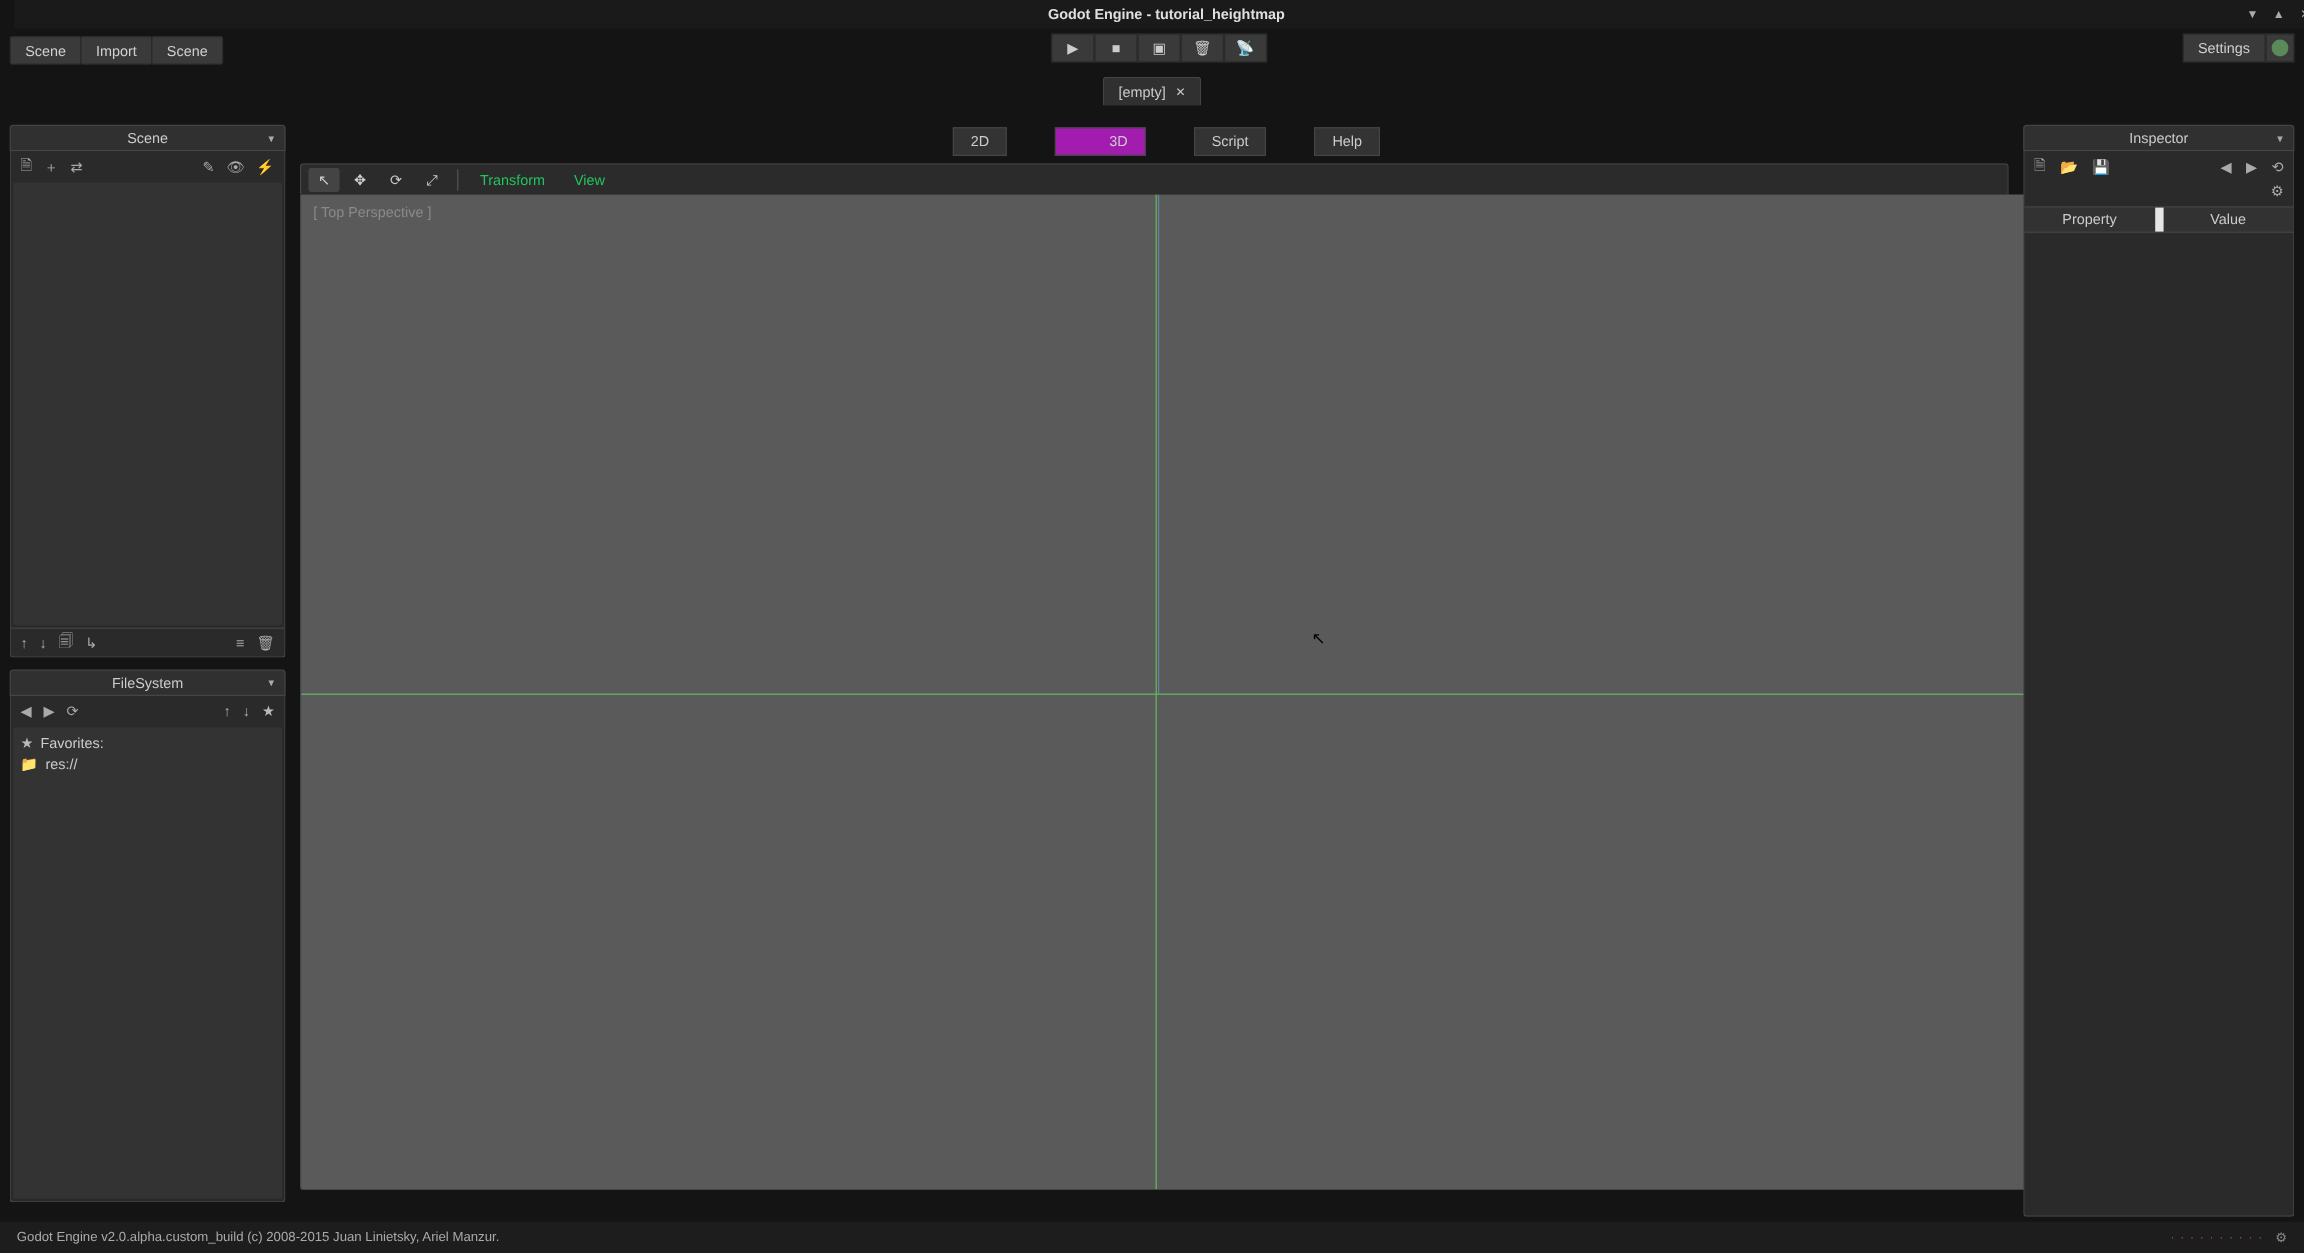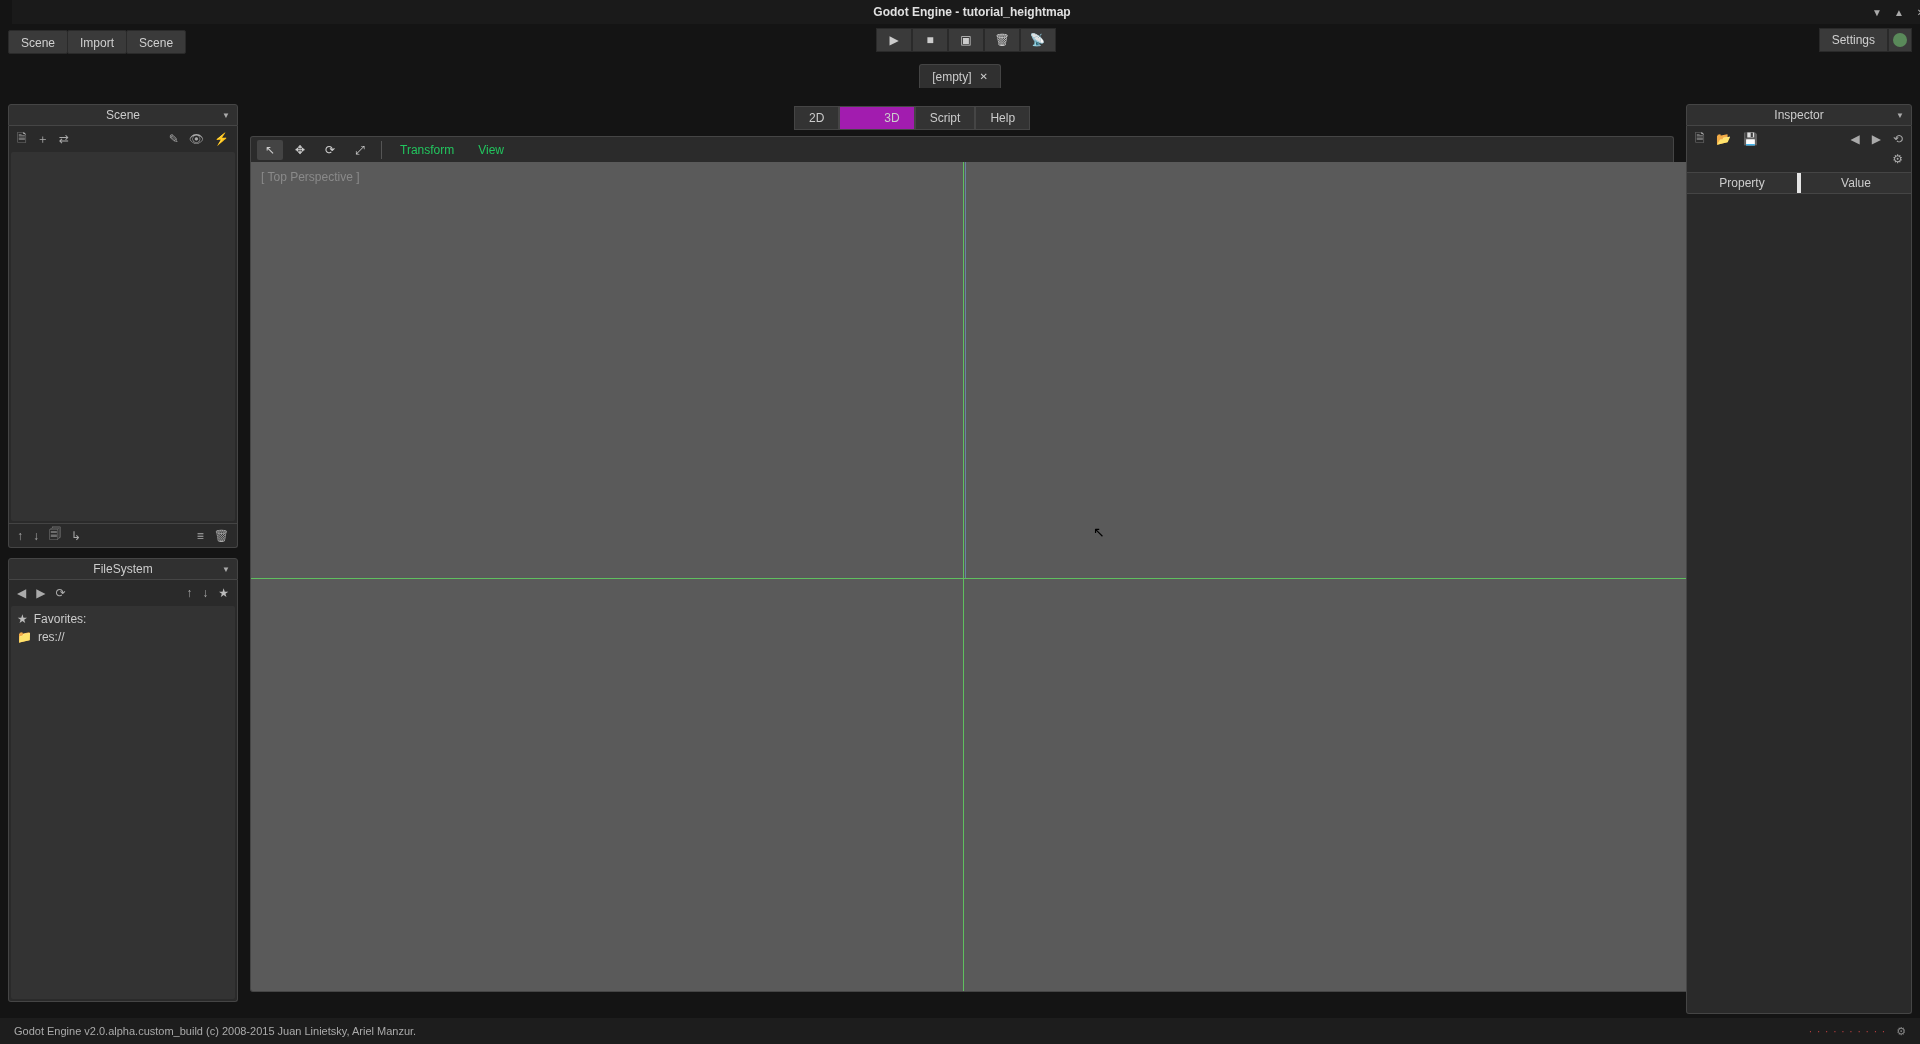--- a/index.html
+++ b/index.html
@@ -41,21 +41,21 @@
 
 .fs-block { margin-top:10px; }
 .fs-panel { width:100%; height:422px; border:1px solid #454545; border-top:none; background:#2a2a2a; display:flex; flex-direction:column; border-radius:0 0 3px 3px; }
 .fs-tools { height:26px; display:flex; align-items:center; gap:10px; padding:0 8px; color:#aaa; }
 .fs-tree { flex:1; background:#333; margin:0 2px 2px 2px; border-radius:2px; padding:6px; display:flex; flex-direction:column; gap:4px; }
 .fs-item { display:flex; align-items:center; gap:6px; color:#ccc; }
 .star { color:#bbb; }
 
 
 .center-toolbar { position:absolute; left:250px; top:104px; width:1424px; height:28px; display:flex; align-items:center; }
-.view-tabs { display:flex; margin-left:544px; }
+.view-tabs { display:flex; margin-left:544px;gap:40px; }
 .view-tabs .vtab { height:24px; padding:0 14px; background:#333; border:1px solid #454545; display:flex; align-items:center; color:#ccc; }
 .view-tabs .vtab.active { background:#a21caf;padding-left:44px; }
 
 .viewport-toolbar { position:absolute; left:250px; top:136px; width:1424px; height:26px; background:#2b2b2b; border:1px solid #454545; border-bottom:none; display:flex; align-items:center; padding:0 6px; gap:4px; border-radius:3px 3px 0 0; }
 .vt-btn { width:26px; height:20px; display:flex; align-items:center; justify-content:center; color:#ccc; border-radius:2px; }
 .vt-btn.active { background:#444; }
 .vt-sep { width:1px; height:18px; background:#555; margin:0 4px; }
 .vt-label { padding:0 10px; color:#22c55e; }
 
 .viewport { position:absolute; left:250px; top:162px; width:1594px; height:830px; background:#5a5a5a; border:1px solid #454545; border-top:none; border-radius:0 0 3px 3px; overflow:hidden; }
@@ -66,21 +66,21 @@
 .cursor { position:absolute; left:842px; top:362px; font-size:14px; color:#000; }
 
 
 .right-col { position:absolute; right:8px; top:104px; width:226px; }
 .insp-panel { width:100%; height:888px; border:1px solid #454545; border-top:none; background:#2a2a2a; border-radius:0 0 3px 3px; display:flex; flex-direction:column; }
 .insp-tools { height:26px; display:flex; align-items:center; gap:12px; padding:0 8px; color:#aaa; }
 .insp-tools .spacer { flex:1; }
 .insp-sub { height:20px; display:flex; justify-content:flex-end; padding:0 8px; color:#aaa; }
 .insp-cols { height:22px; display:flex; border-top:1px solid #454545; border-bottom:1px solid #454545; background:#323232; }
 .insp-cols div { flex:1; display:flex; align-items:center; justify-content:center; color:#ccc; }
-.insp-cols div + div { border-left:4px solid #e5e5e5; }
+.insp-cols div + div { border-left:7px solid #e5e5e5; }
 
 
 .footer { position:absolute; left:0; bottom:0; width:1920px; height:26px; background:#1d1d1d; display:flex; align-items:center; padding:0 14px; color:#aaa; font-size:11px; }
 .footer .right { margin-left:auto; display:flex; align-items:center; gap:10px; }
 .footer .red { color:#c04040; font-size:10px; letter-spacing:1px; }
 .footer .gear { color:#888; }
 </style>
 </head>
 <body>
 

